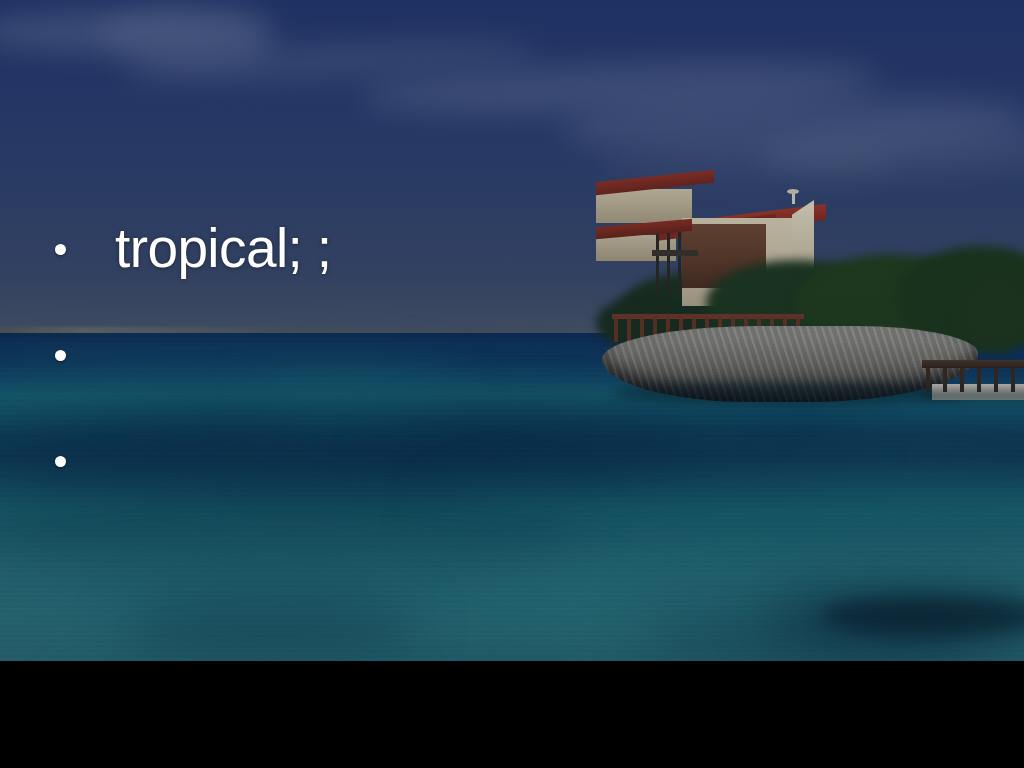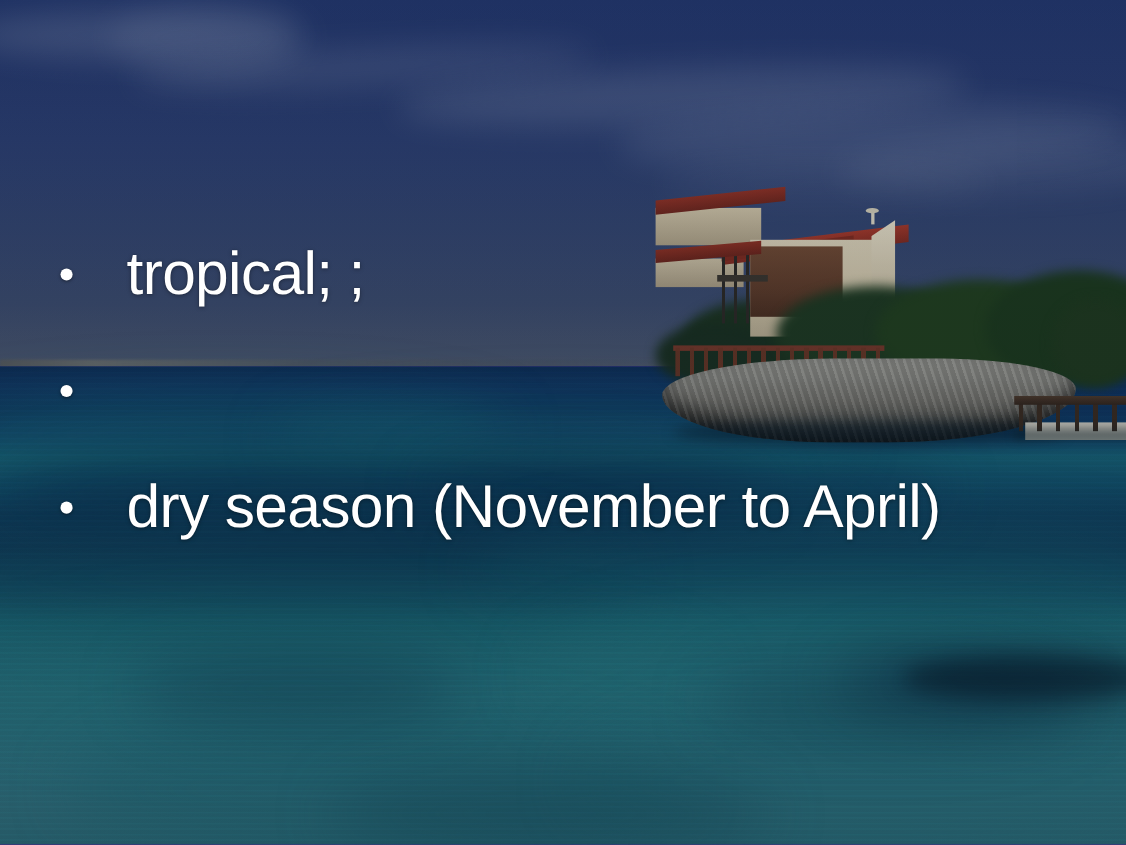--- a/index.html
+++ b/index.html
@@ -9,23 +9,23 @@
     background: #000;
   }
   body {
     font-family: "Liberation Sans", sans-serif;
   }
 
   
   #slide {
     position: relative;
     width: 1024px;
-    height: 768px;
+    height: 661px;
     overflow: hidden;
-    background: #6d28d9;
+    background: #c2410c;
   }
 
   
   .photo {
     position: absolute;
     inset: 0;
   }
 
   
   .sky {
@@ -434,20 +434,19 @@
         <span class="bullet-dot"></span>
         <span class="bullet-text">tropical; ;</span>
       </li>
 
       <li class="bullet-item">
         <span class="bullet-dot"></span>
       </li>
 
       <li class="bullet-item">
         <span class="bullet-dot"></span>
-        <span class="bullet-text">dry season (November to April)</span>
       </li>
 
 
     </ul>
   </div>
 
 </div>
 
 </body></html>

